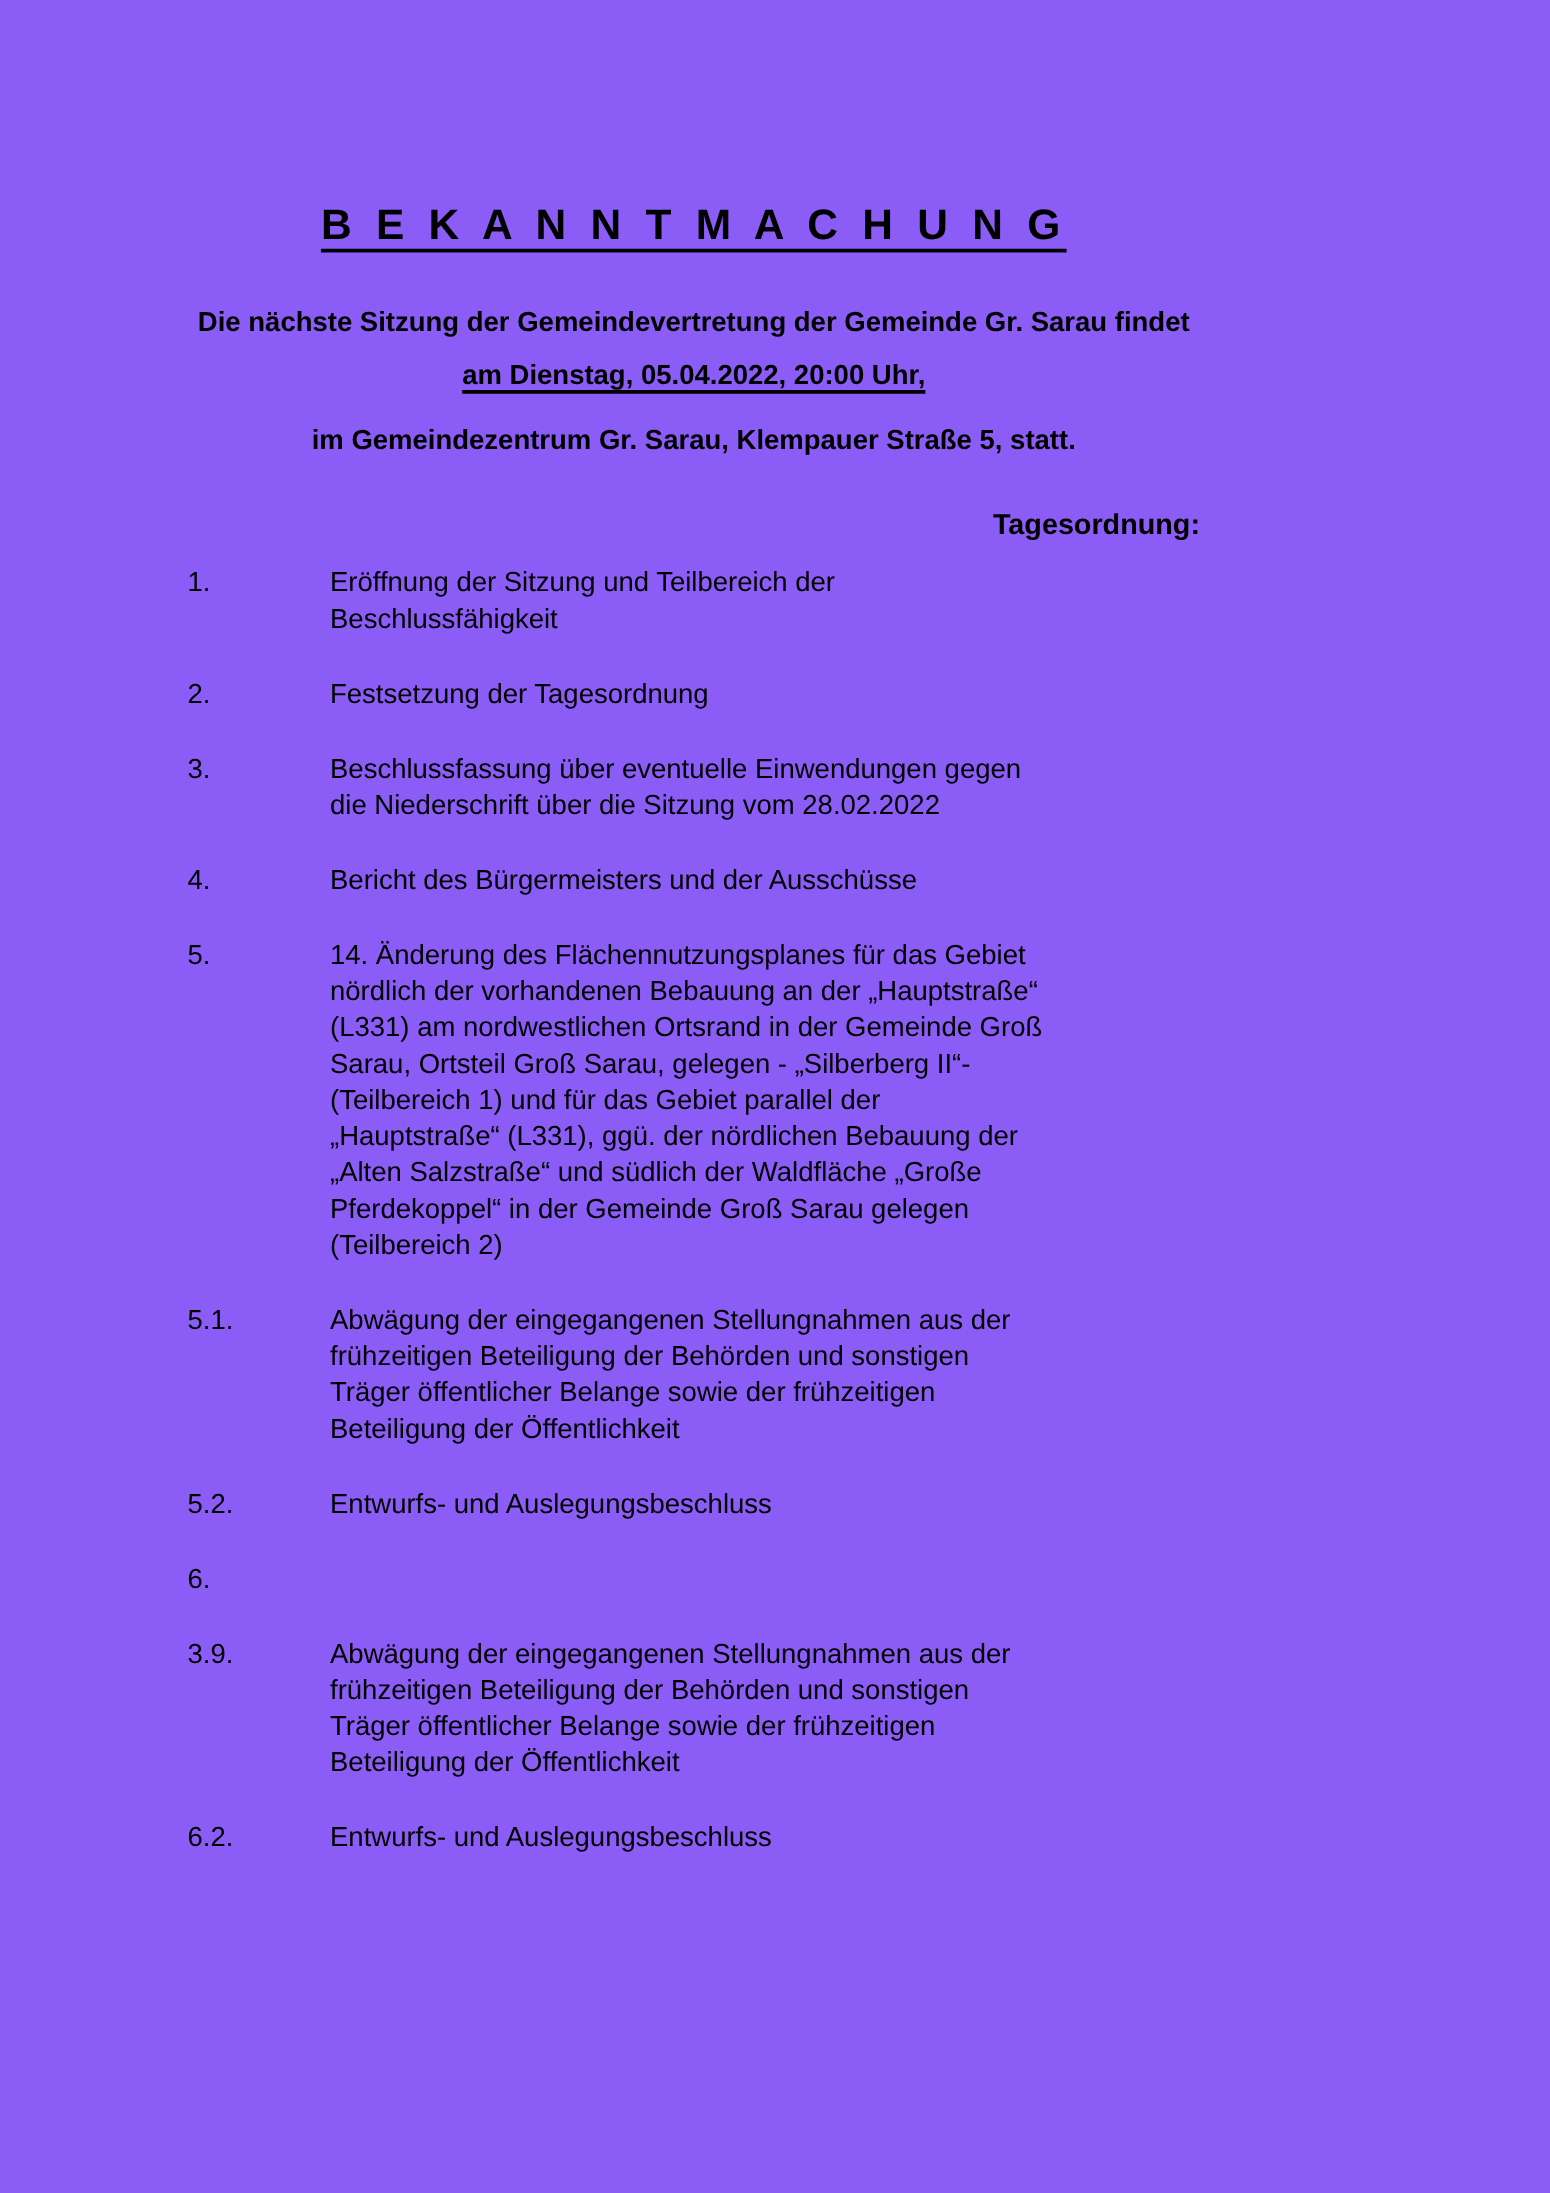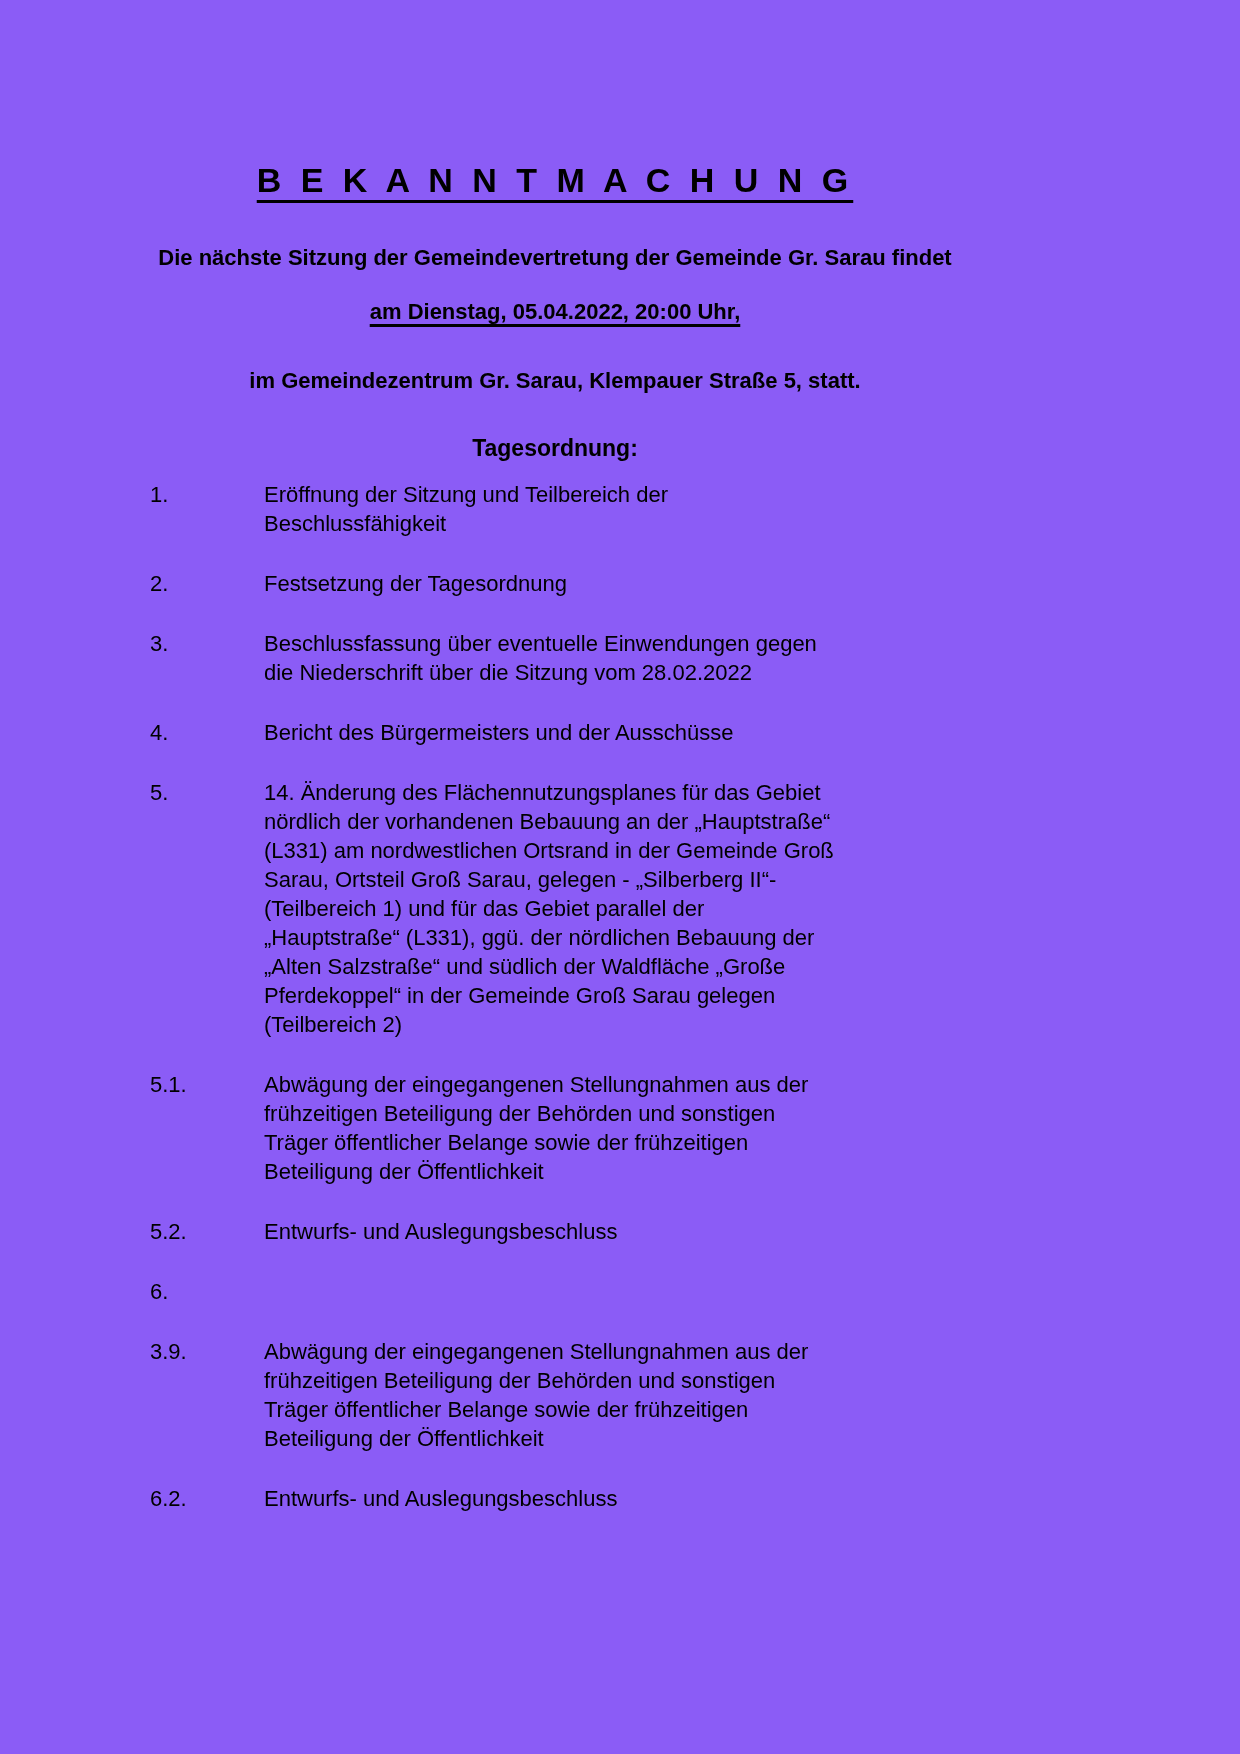--- a/index.html
+++ b/index.html
@@ -30,33 +30,33 @@
       text-underline-offset: 8px;
     }
     .intro {
       margin: 0;
       font-size: 22px;
       font-weight: 700;
       line-height: 26px;
       text-align: center;
     }
     .intro-1 { margin-top: 48px; }
-    .intro-2 { margin-top: 28px; text-align: center; }
-    .intro-3 { margin-top: 43px; }
+    .intro-2 { margin-top: 16px; text-align: center; }
+    .intro-3 { margin-top: 26px; }
     .underlined {
       text-decoration: underline;
       text-decoration-thickness: 2.5px;
       text-underline-offset: 5px;
     }
     .agenda-heading {
       margin: 40px 0 0 0;
       font-size: 23px;
       font-weight: 700;
       line-height: 28px;
-      text-align: center;
+      text-align: right;
     }
     .agenda {
       margin-top: 18px;
     }
     .agenda-row {
       display: flex;
       align-items: flex-start;
       margin: 0 0 31px 0;
       font-size: 22px;
       font-weight: 400;

